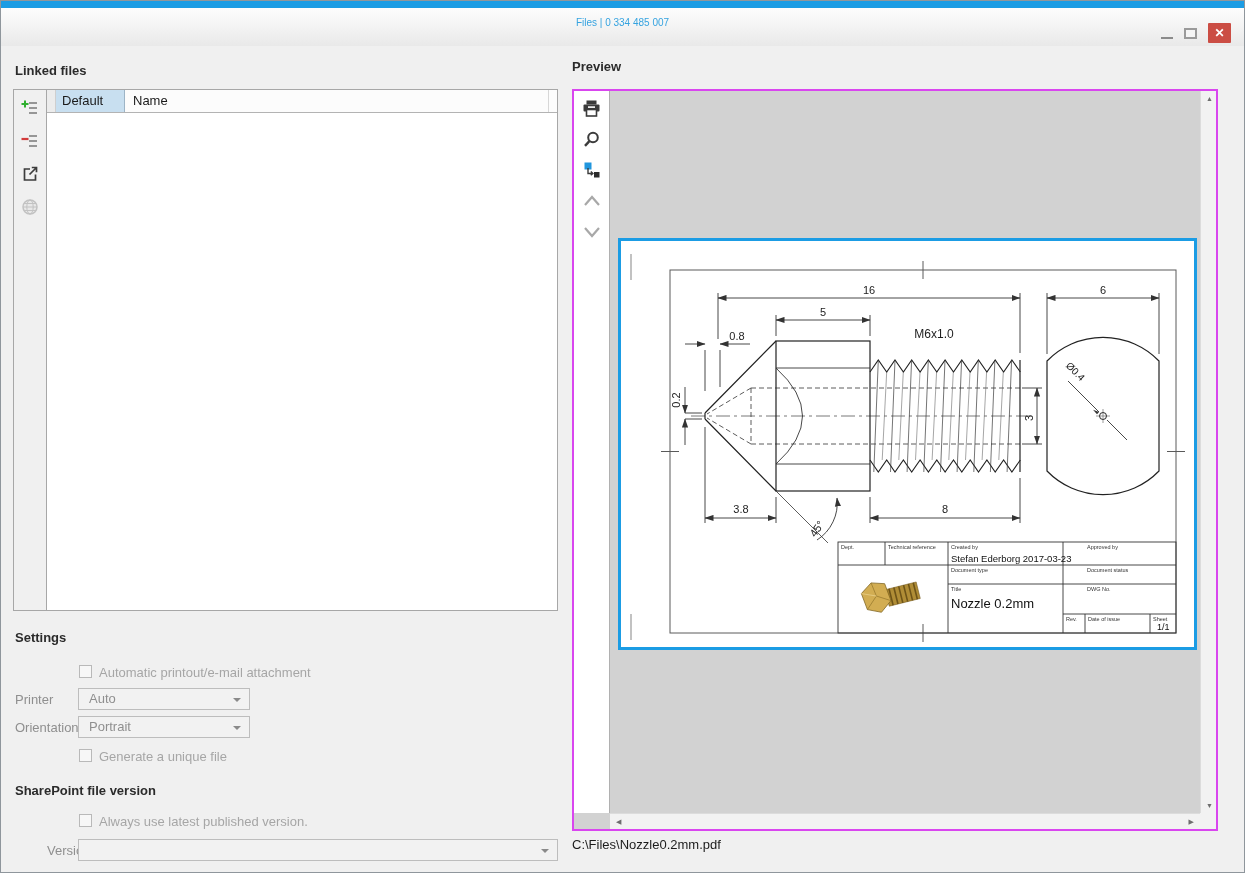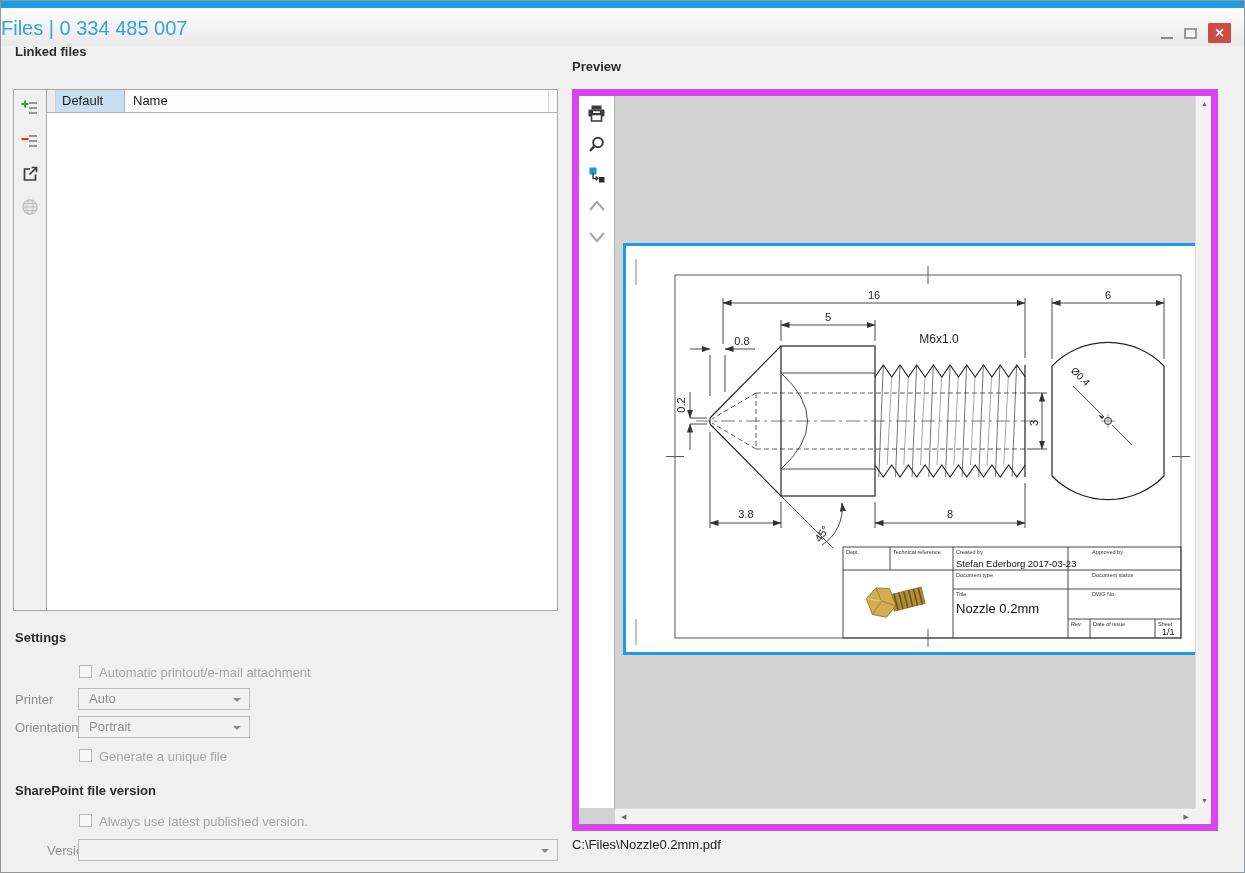--- a/index.html
+++ b/index.html
@@ -2,22 +2,22 @@
 <html><head>
 <meta charset="utf-8">
 <style>
   * { margin:0; padding:0; box-sizing:border-box; }
   body { font-family:"Liberation Sans", sans-serif; background:#c9c9c9; }
   .window { position:relative; width:1245px; height:873px; background:#f0f0f0;
             border:1px solid #8f969c; overflow:hidden; }
   .accent-top { position:absolute; left:0; top:0; width:100%; height:7px; background:#1b9ce4; }
   .titlebar { position:absolute; left:0; top:7px; width:100%; height:38px;
               background:linear-gradient(#fdfdfd,#e9e9e9); }
-  .title-text { position:absolute; left:0; right:0; top:9px; text-align:left;
-                font-size:20px; color:#35a3e0; }
+  .title-text { position:absolute; left:0; right:0; top:9px; text-align:center;
+                font-size:10px; color:#35a3e0; }
   .win-controls { position:absolute; right:13px; top:15px; display:flex; gap:11px; align-items:center; }
   .btn-min { width:12px; height:2px; background:#8b8b8b; margin-top:10px; }
   .btn-max { width:13px; height:11px; border:2px solid #9a9a9a; background:#f5f5f5; }
   .btn-close { width:23px; height:20px; background:#cb4d44; border-radius:1px; color:#fff;
                font-size:12px; font-weight:bold; text-align:center; line-height:20px; }
   .sec-label { position:absolute; font-size:13px; font-weight:bold; color:#2b2b2b; }
 
   
   .lf-box { position:absolute; left:12px; top:88px; width:545px; height:522px;
             border:1px solid #a7a7a7; background:#fff; display:flex; }
@@ -44,21 +44,21 @@
   .dis-label { position:absolute; font-size:13px; color:#a6a6a6; }
   .fld-label { position:absolute; font-size:13px; color:#8f8f8f; }
   .dd { position:absolute; height:22px; background:#f2f2f2; border:1px solid #bdbdbd;
         font-size:13px; color:#8f8f8f; line-height:20px; padding-left:10px; }
   .dd-arrow { position:absolute; right:8px; top:9px; width:0; height:0;
               border-left:4px solid transparent; border-right:4px solid transparent;
               border-top:4px solid #8a8a8a; }
 
   
   .pv-box { position:absolute; left:571px; top:88px; width:646px; height:742px;
-            border:7px solid #d946ef; background:#d2d2d2; }
+            border:2px solid #d946ef; background:#d2d2d2; }
   .pv-strip { position:absolute; left:0; top:0; bottom:16px; width:36px; background:#fff;
               border-right:1px solid #b0b0b0; display:flex; flex-direction:column;
               align-items:center; padding-top:7px; gap:11px; }
   .pv-vscroll { position:absolute; right:0; top:0; bottom:16px; width:16px; background:#f2f2f2;
                 border-left:1px solid #dcdcdc; }
   .pv-hscroll { position:absolute; left:36px; right:16px; bottom:0; height:16px; background:#f2f2f2;
                 border-top:1px solid #dcdcdc; }
   .pv-corner { position:absolute; right:0; bottom:0; width:16px; height:16px; background:#f2f2f2; }
   .sc-arrow { position:absolute; font-size:7px; color:#6e6e6e; }
   .page { position:absolute; left:44px; top:147px; width:579px; height:412px;
@@ -73,21 +73,21 @@
   <div class="accent-top"></div>
   <div class="titlebar">
     <div class="title-text">Files | 0 334 485 007</div>
     <div class="win-controls">
       <div class="btn-min"></div>
       <div class="btn-max"></div>
       <div class="btn-close">✕</div>
     </div>
   </div>
 
-  <div class="sec-label" style="left:14px; top:43px;">Linked files</div>
+  <div class="sec-label" style="left:14px; top:62px;">Linked files</div>
 
   <div class="lf-box">
     <div class="lf-toolbar">
       <div class="tool-btn">
         <svg width="18" height="18" viewBox="0 0 18 18">
           <path d="M8,4 H16 M8,9 H16 M8,14 H16" stroke="#787878" stroke-width="1.7" fill="none"></path>
           <path d="M4,1.5 V8.5 M0.5,5 H7.5" stroke="#2faf2f" stroke-width="2" fill="none"></path>
         </svg>
       </div>
       <div class="tool-btn">

